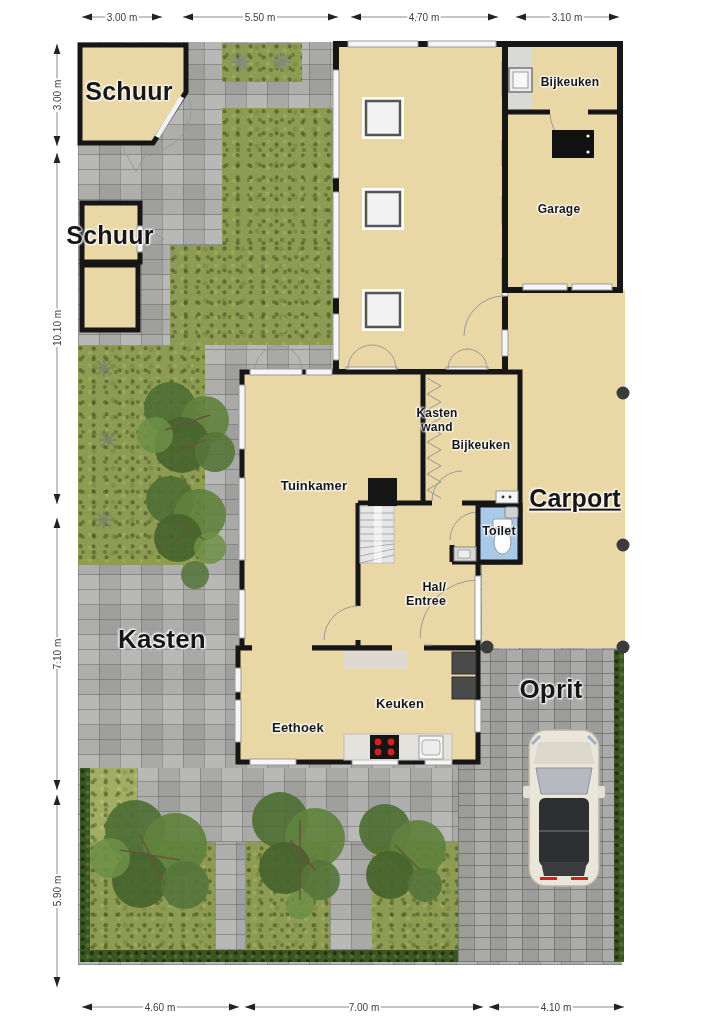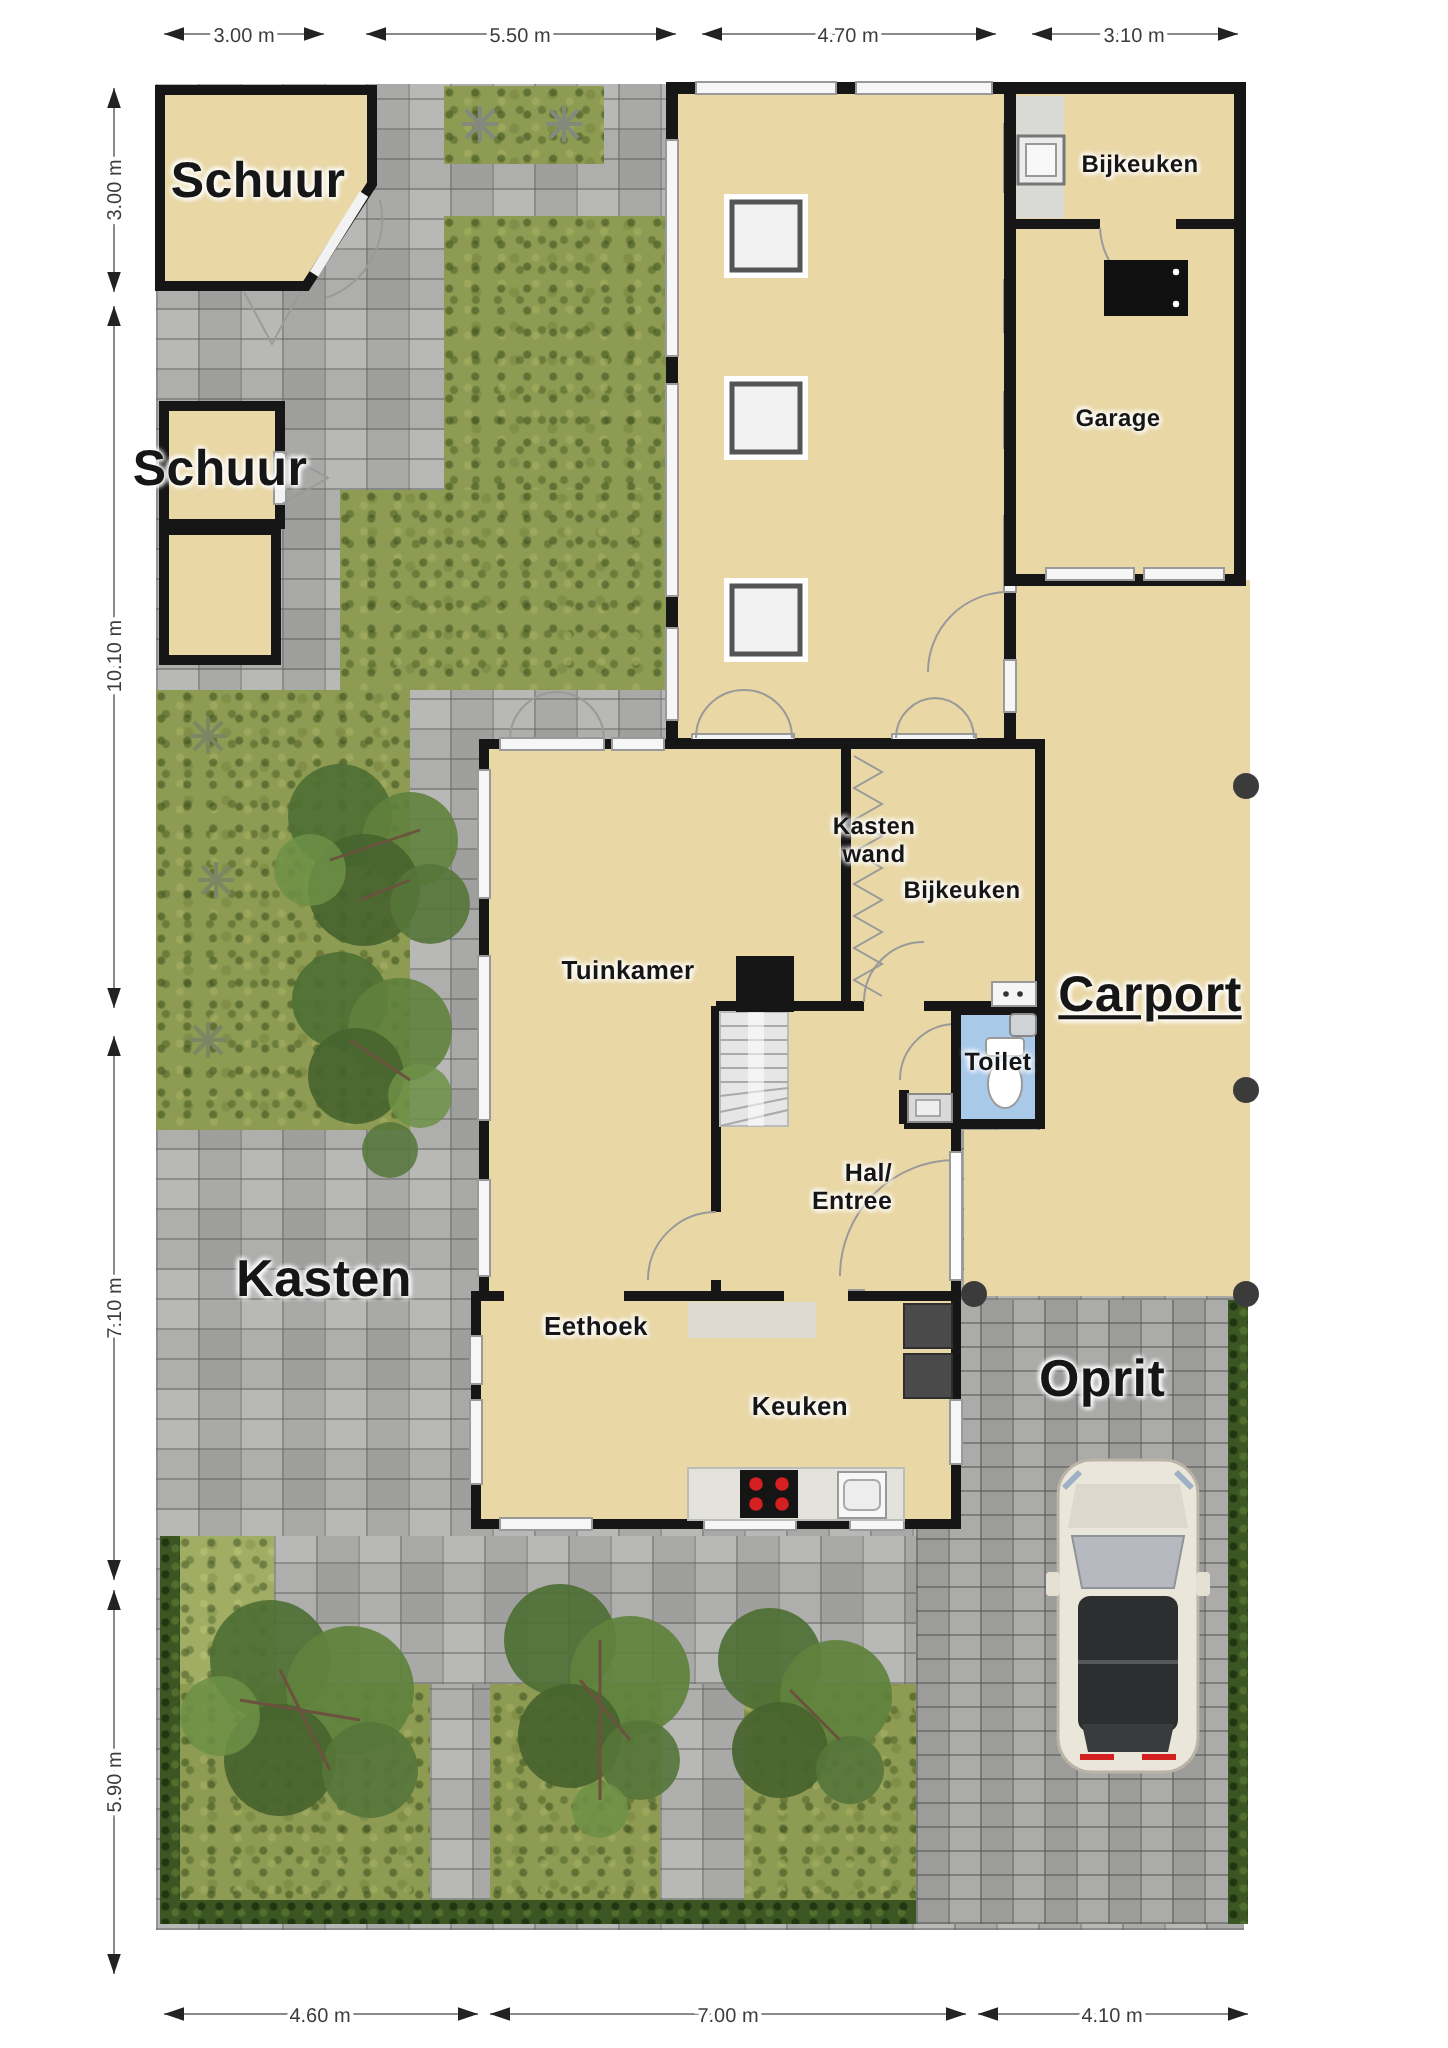--- a/index.html
+++ b/index.html
@@ -358,18 +358,18 @@
   <div class="rlabel sml" style="left:570px;top:83px;">Bijkeuken</div>
   <div class="rlabel sml" style="left:559px;top:210px;text-align:center;">Garage</div>
   <div class="rlabel big" style="left:575px;top:498px;text-decoration:underline;">Carport</div>
   <div class="rlabel med" style="left:314px;top:486px;">Tuinkamer</div>
   <div class="rlabel sml" style="left:437px;top:421px;">Kasten
 wand</div>
   <div class="rlabel sml" style="left:481px;top:446px;">Bijkeuken</div>
   <div class="rlabel med" style="left:499px;top:531px;font-size:12.5px;">Toilet</div>
   <div class="rlabel med left-align" style="left:406px;top:594px;font-size:12.5px;">Hal/
 Entree</div>
-  <div class="rlabel med" style="left:298px;top:664px;">Eethoek</div>
+  <div class="rlabel med" style="left:298px;top:728px;">Eethoek</div>
   <div class="rlabel med" style="left:400px;top:704px;">Keuken</div>
   <div class="rlabel big" style="left:162px;top:640px;font-size:26px;">Kasten</div>
   <div class="rlabel big" style="left:551px;top:690px;font-size:26px;">Oprit</div>
 
 </div>
 
 </body></html>

